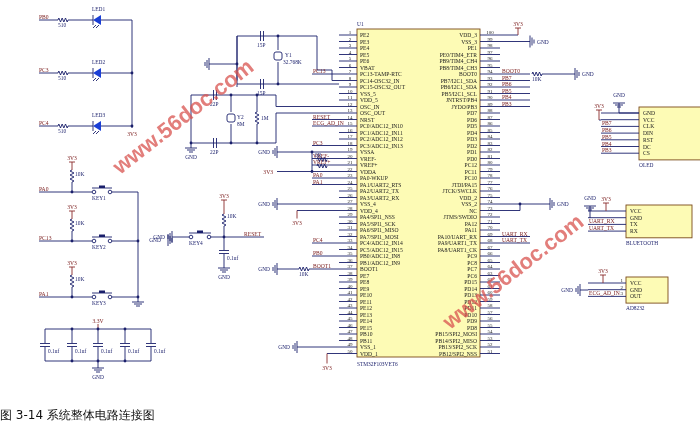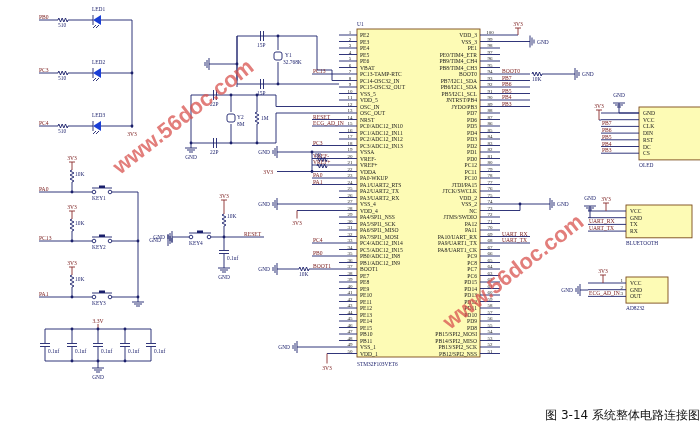--- a/index.html
+++ b/index.html
@@ -8,21 +8,21 @@
   .w{stroke:#1a1f6b;stroke-width:0.9;fill:none;}
   .pw{stroke:#8a2b2b;stroke-width:0.9;fill:none;}
   .t{font-family:"Liberation Serif",serif;font-size:5.6px;fill:#222;}
   .tb{font-family:"Liberation Serif",serif;font-size:5.4px;fill:#1a1f6b;}
   .tr{font-family:"Liberation Serif",serif;font-size:5.6px;fill:#7a1c1c;}
   .pn{font-family:"Liberation Serif",serif;font-size:5px;fill:#222;}
   .chip{fill:#fdfbb5;stroke:#7a4a1a;stroke-width:0.9;}
   .dot{fill:#1a1f6b;}
   .led{fill:#1b3fd6;}
   .wm{font-family:"Liberation Sans",sans-serif;font-weight:bold;fill:#d9534f;opacity:0.75;}
-  .caption{position:absolute;left:0;width:700px;top:407px;text-align:right;font-family:"DejaVu Sans",sans-serif;font-size:12px;color:#111;}
+  .caption{position:absolute;left:0;width:700px;top:407px;text-align:left;font-family:"DejaVu Sans",sans-serif;font-size:12px;color:#111;}
 </style>
 </head>
 <body>
 
 <svg id="sch" viewBox="0 0 700 437" xmlns="http://www.w3.org/2000/svg">
   <g id="g-static">
       <path d="M237,80.5 L237,36 L317,36 L317,70 L332,70 L332,80.5 L339,80.5" class="w"></path>
       <path d="M237,87 L237,84 L339,84" class="w"></path>
       <line x1="237" y1="36" x2="237" y2="84" class="w"></line>
       <line x1="260.5" y1="31" x2="260.5" y2="41" class="w"></line>

